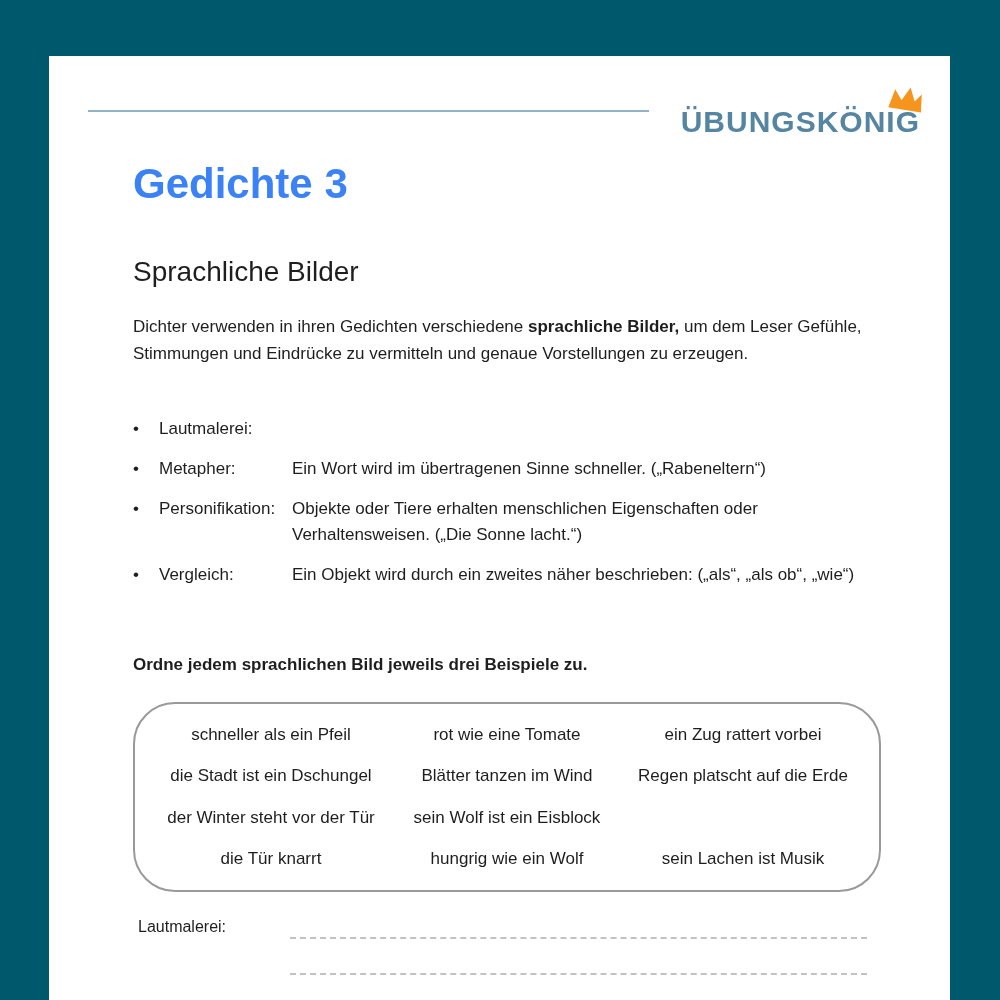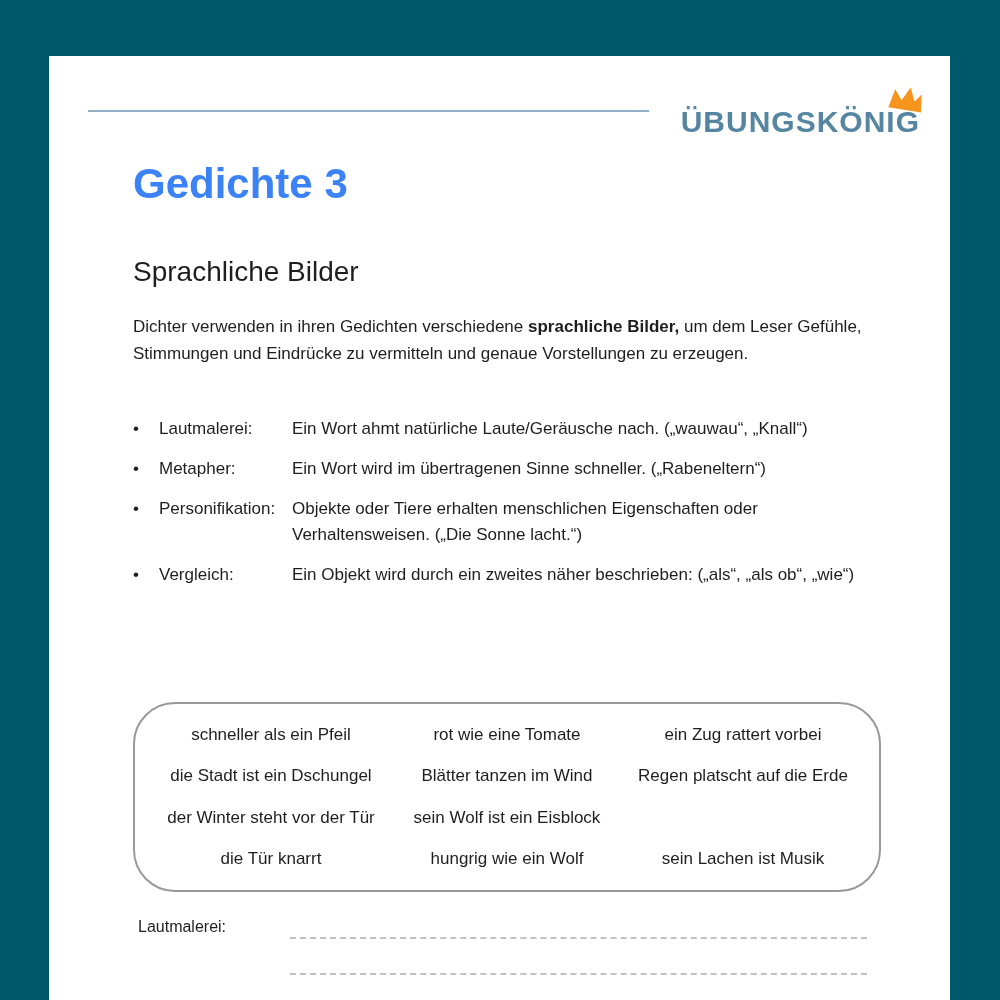--- a/index.html
+++ b/index.html
@@ -148,39 +148,39 @@
   <h1 class="title">Gedichte 3</h1>
 
   <h2 class="subtitle">Sprachliche Bilder</h2>
 
   <p class="intro"><span>Dichter verwenden in ihren Gedichten verschiedene </span><b>sprachliche Bilder,</b><span> um dem Leser Gefühle, Stimmungen und Eindrücke zu vermitteln und genaue Vorstellungen zu erzeugen.</span></p>
 
   <ul class="definitions">
     <li>
       <span class="bullet">•</span>
       <span class="term">Lautmalerei:</span>
-      <span class="desc">Ein Wort ahmt natürliche Laute/Geräusche nach. („wauwau“, „Knall“)</span>
     </li>
     <li>
       <span class="bullet">•</span>
       <span class="term">Metapher:</span>
       <span class="desc">Ein Wort wird im übertragenen Sinne schneller. („Rabeneltern“)</span>
     </li>
     <li>
       <span class="bullet">•</span>
       <span class="term">Personifikation:</span>
       <span class="desc">Objekte oder Tiere erhalten menschlichen Eigenschaften oder Verhaltensweisen. („Die Sonne lacht.“)</span>
     </li>
     <li>
       <span class="bullet">•</span>
       <span class="term">Vergleich:</span>
       <span class="desc">Ein Objekt wird durch ein zweites näher beschrieben: („als“, „als ob“, „wie“)</span>
     </li>
   </ul>
 
+  <p class="instruction">Ordne jedem sprachlichen Bild jeweils drei Beispiele zu.</p>
 
   <div class="word-box">
     <div class="word-row">
       <span class="word">schneller als ein Pfeil</span>
       <span class="word">rot wie eine Tomate</span>
       <span class="word">ein Zug rattert vorbei</span>
     </div>
     <div class="word-row">
       <span class="word">die Stadt ist ein Dschungel</span>
       <span class="word">Blätter tanzen im Wind</span>

